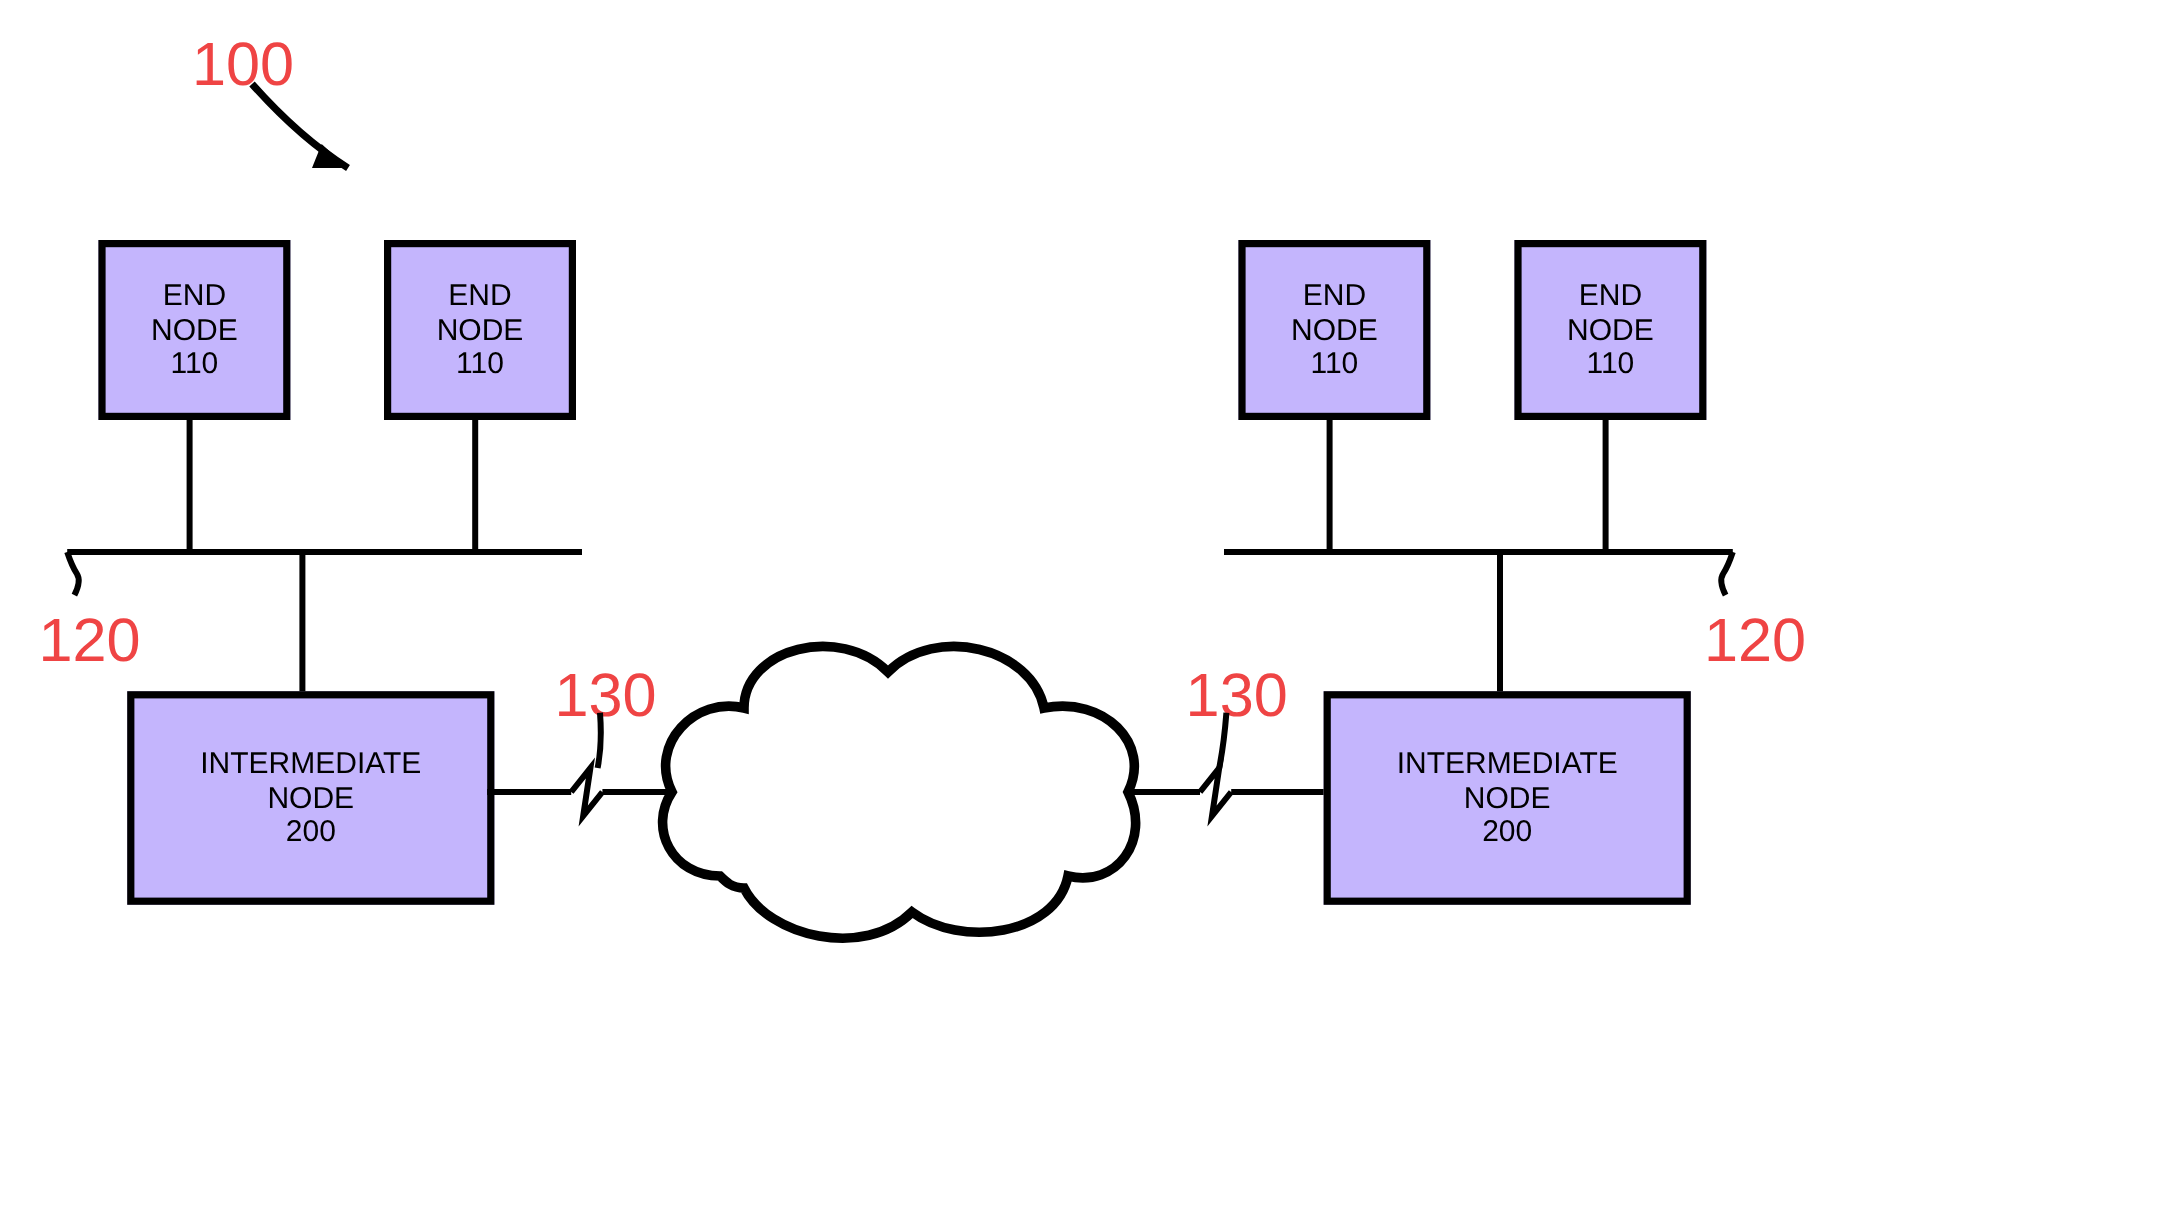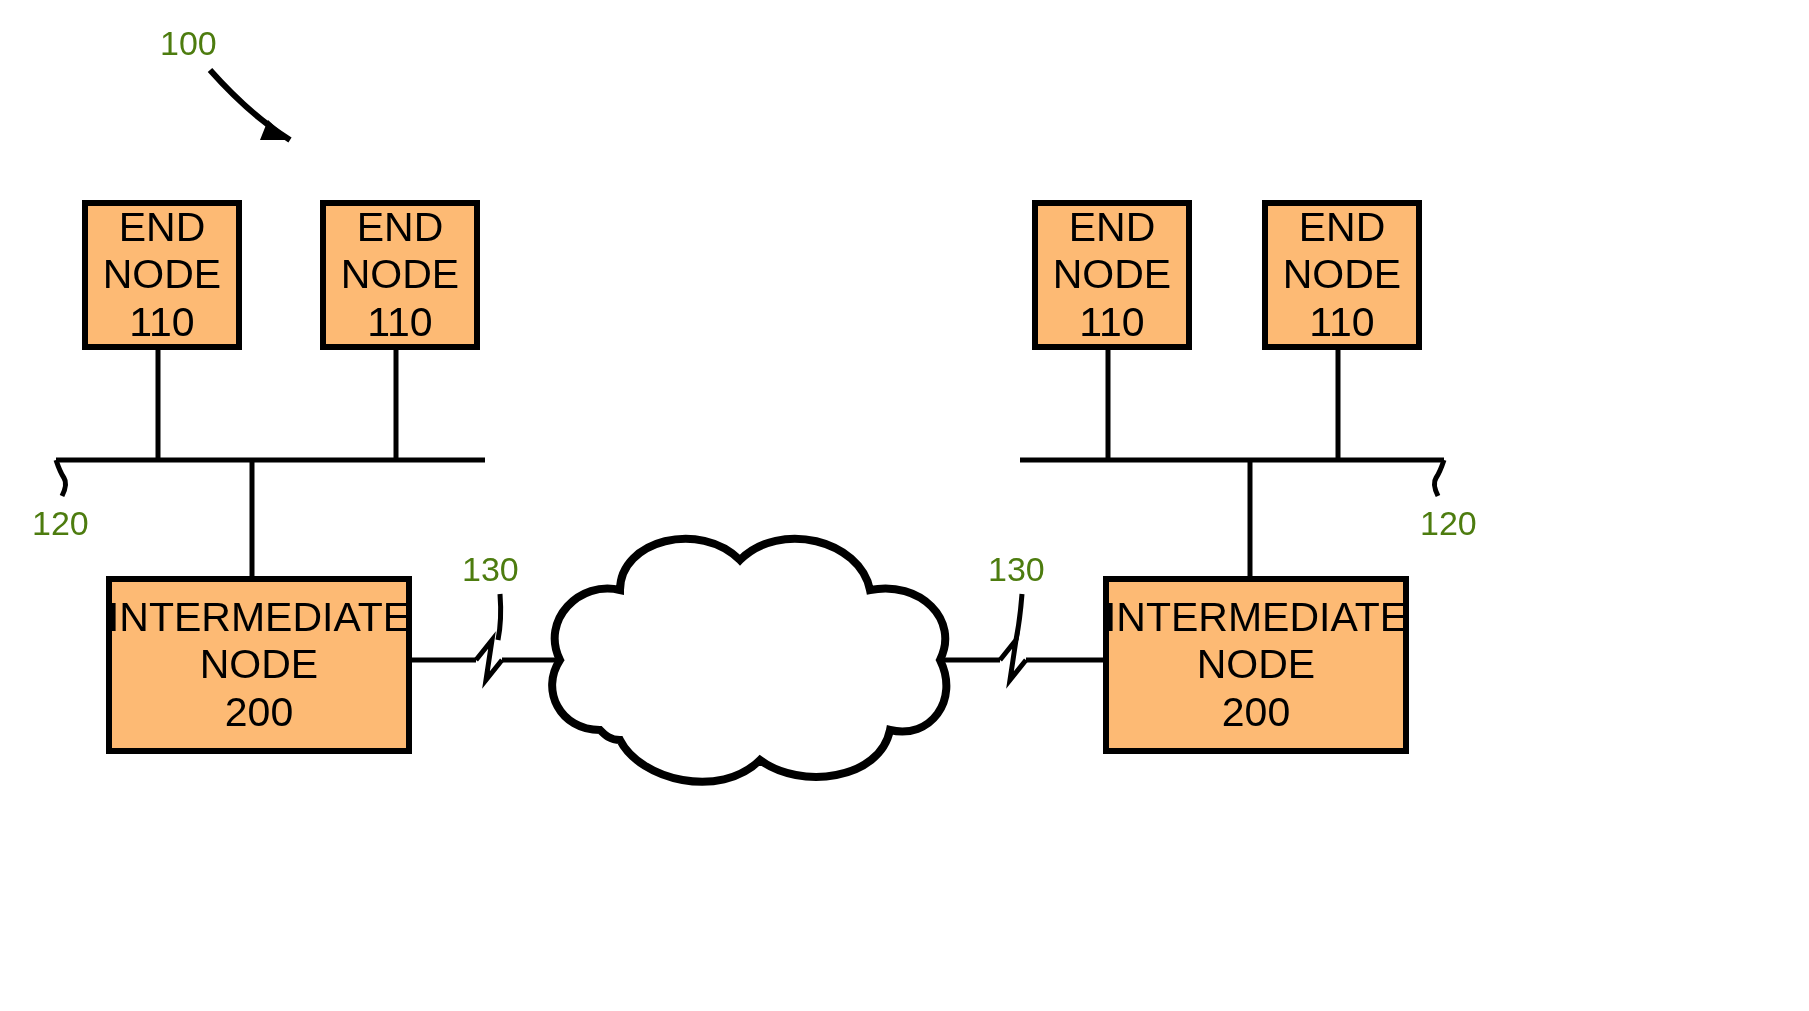--- a/index.html
+++ b/index.html
@@ -7,35 +7,35 @@
     padding: 0;
     background: #fff;
     font-family: Arial, Helvetica, sans-serif;
     width: 1809px;
     height: 1011px;
     position: relative;
   }
   .box {
     position: absolute;
     border: 6px solid #000;
-    background: #fdba74;
+    background: #c4b5fd;
     display: flex;
     flex-direction: column;
     justify-content: center;
     align-items: center;
-    font-size: 41px;
+    font-size: 25px;
     font-weight: 400;
     text-align: center;
     line-height: 1.15;
   }
   .label {
     position: absolute;
-    font-size: 34px;
+    font-size: 51px;
     font-weight: 400;
-    color: #4d7c0f;
+    color: #ef4444;
   }
   svg.overlay {
     position: absolute;
     top: 0;
     left: 0;
     width: 1809px;
     height: 1011px;
     pointer-events: none;
   }
   .cloud-text {

